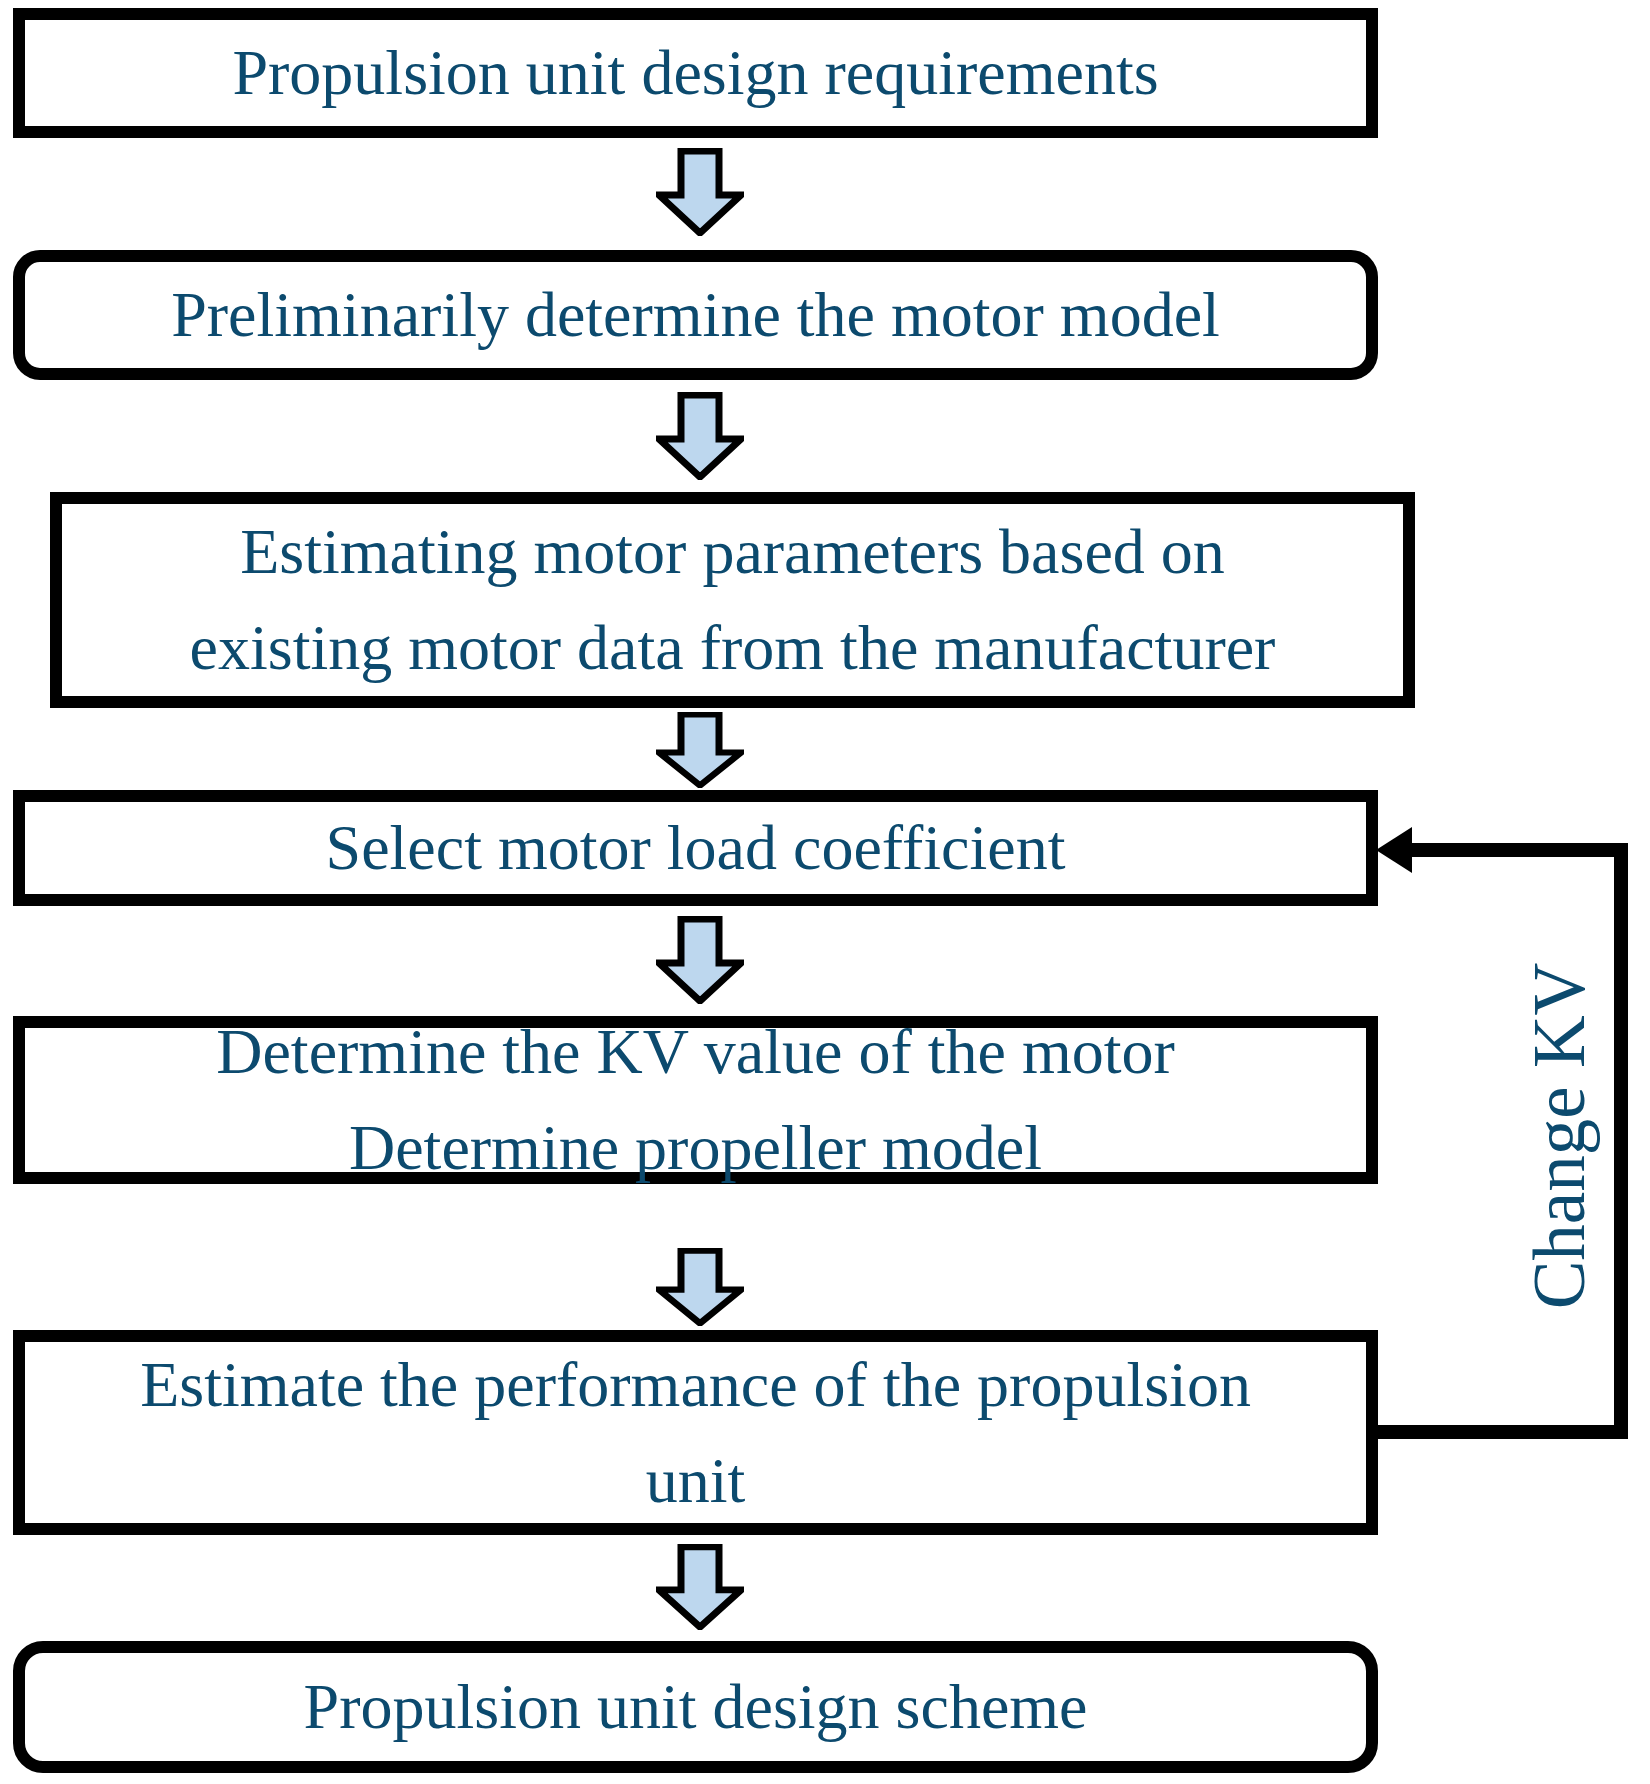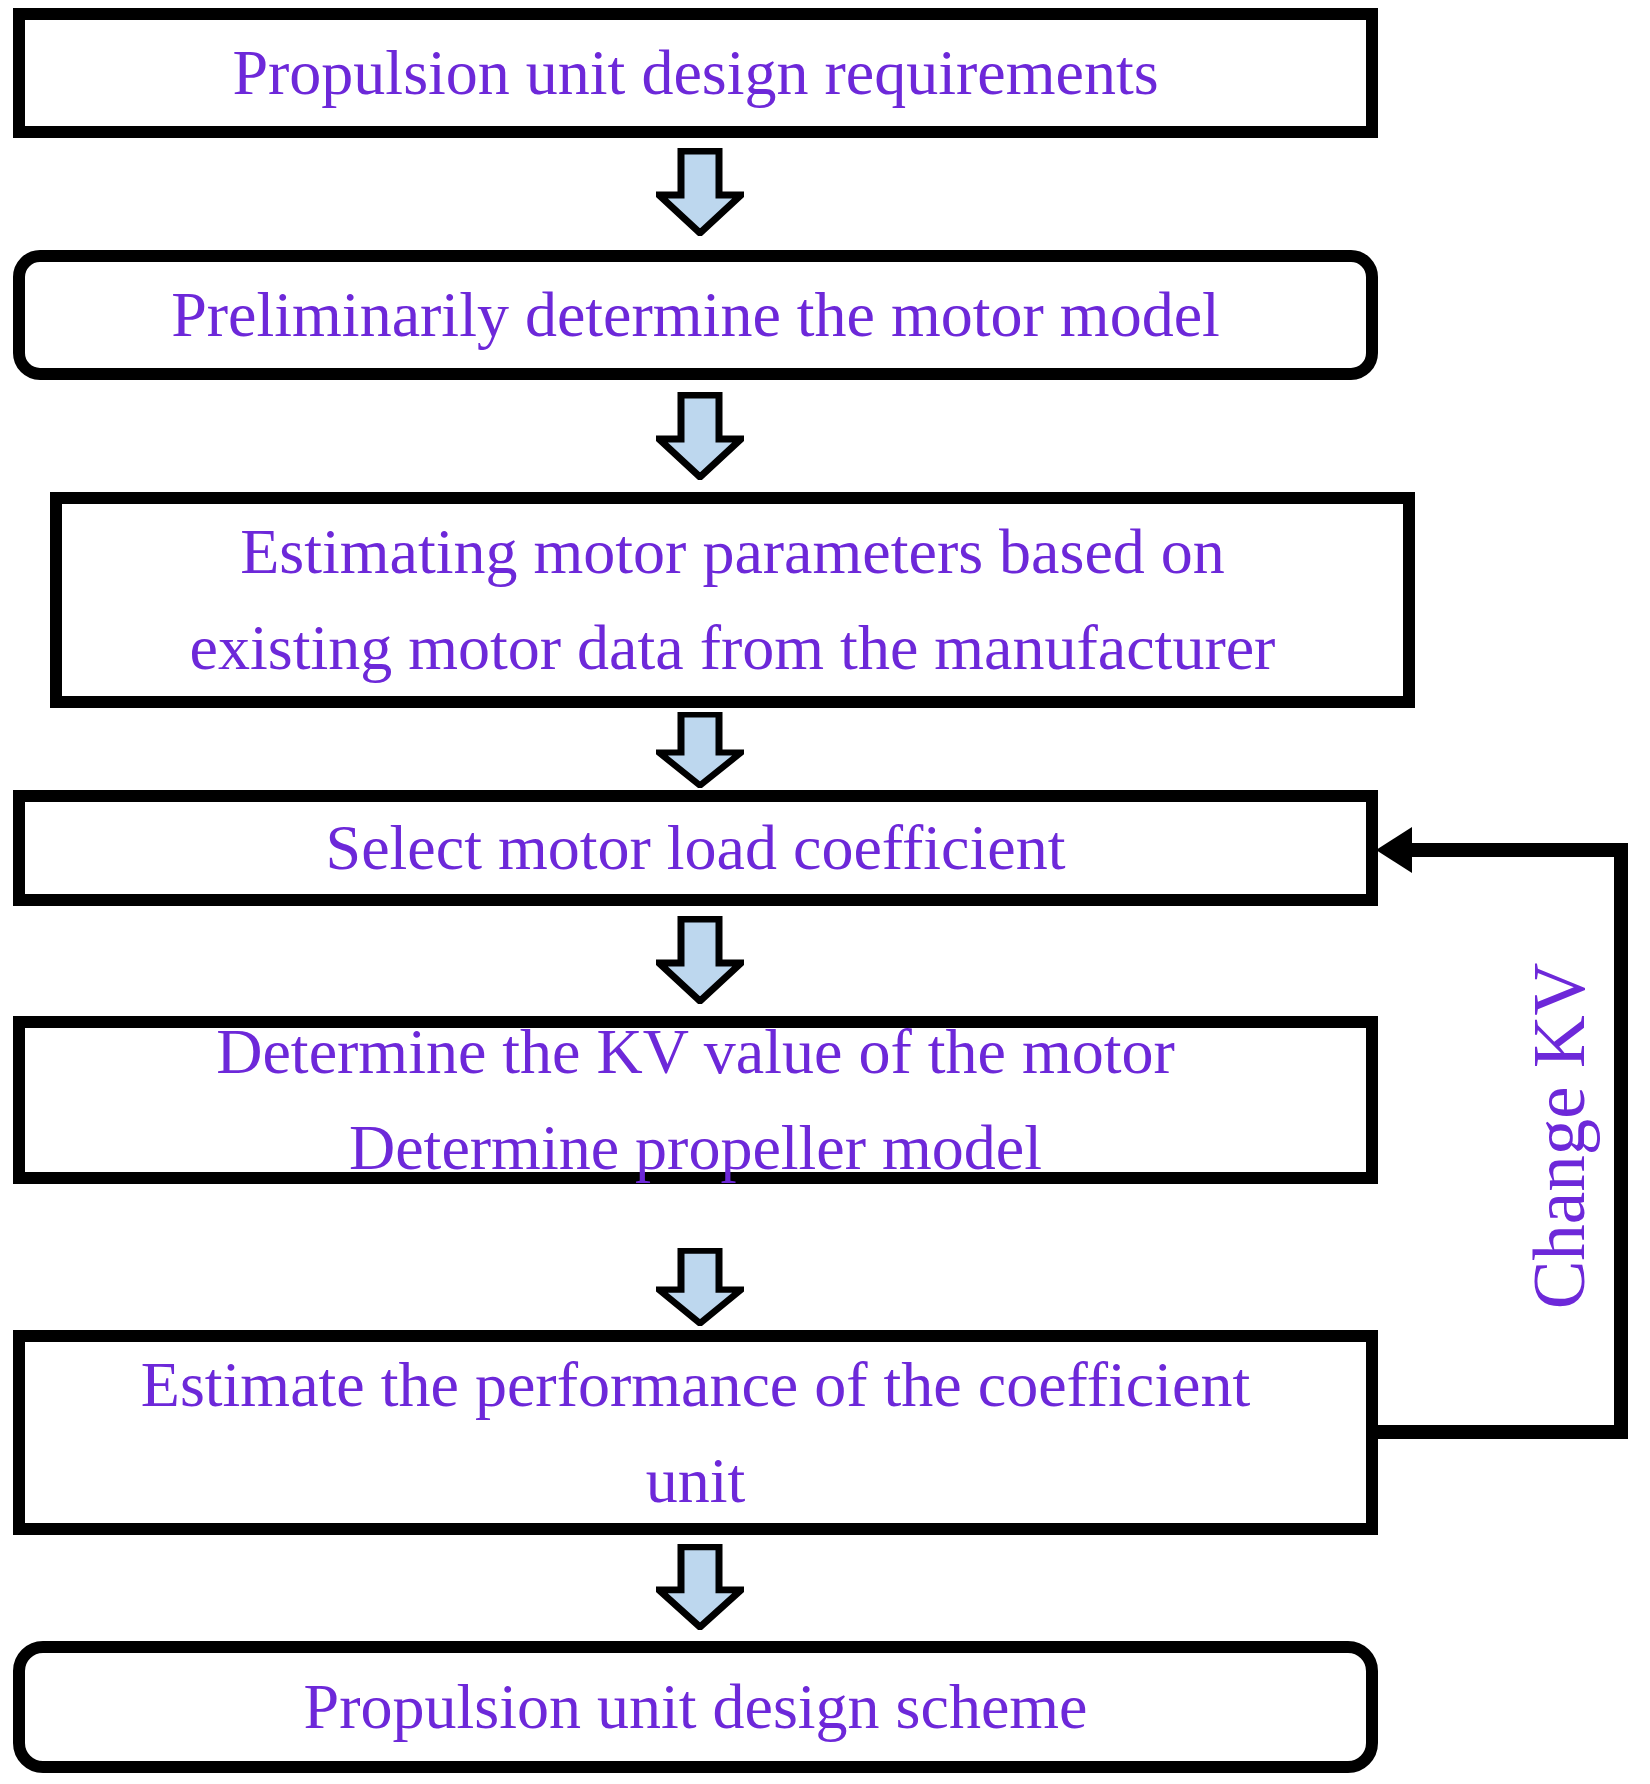--- a/index.html
+++ b/index.html
@@ -6,21 +6,21 @@
     margin: 0;
     padding: 0;
     background: #ffffff;
   }
   #stage {
     position: relative;
     width: 1650px;
     height: 1784px;
     background: #ffffff;
     font-family: "Liberation Serif", "DejaVu Serif", serif;
-    color: #6d28d9;
+    color: #0c4a6e;
     overflow: hidden;
   }
   .box {
     position: absolute;
     left: 13px;
     width: 1365px;
     box-sizing: border-box;
     border: 12px solid #000000;
     background: #ffffff;
     display: flex;
@@ -119,21 +119,21 @@
   <div class="box b5">
     <span>Determine the KV value of the motor
 Determine propeller model</span>
   </div>
 
   <svg class="arrow a5" viewBox="0 0 88 88" preserveAspectRatio="none">
     <polygon stroke="#000000" stroke-width="7" points="25,3 63,3 63,47 85,47 44,85 3,47 25,47" fill="#bdd7ee"></polygon>
   </svg>
 
   <div class="box b6">
-    <span>Estimate the performance of the coefficient
+    <span>Estimate the performance of the propulsion
 unit</span>
   </div>
 
   <svg class="arrow a6" viewBox="0 0 88 88" preserveAspectRatio="none">
     <polygon stroke="#000000" stroke-width="7" points="25,3 63,3 63,47 85,47 44,85 3,47 25,47" fill="#bdd7ee"></polygon>
   </svg>
 
   <div class="box b7">
     <span>Propulsion unit design scheme</span>
   </div>

